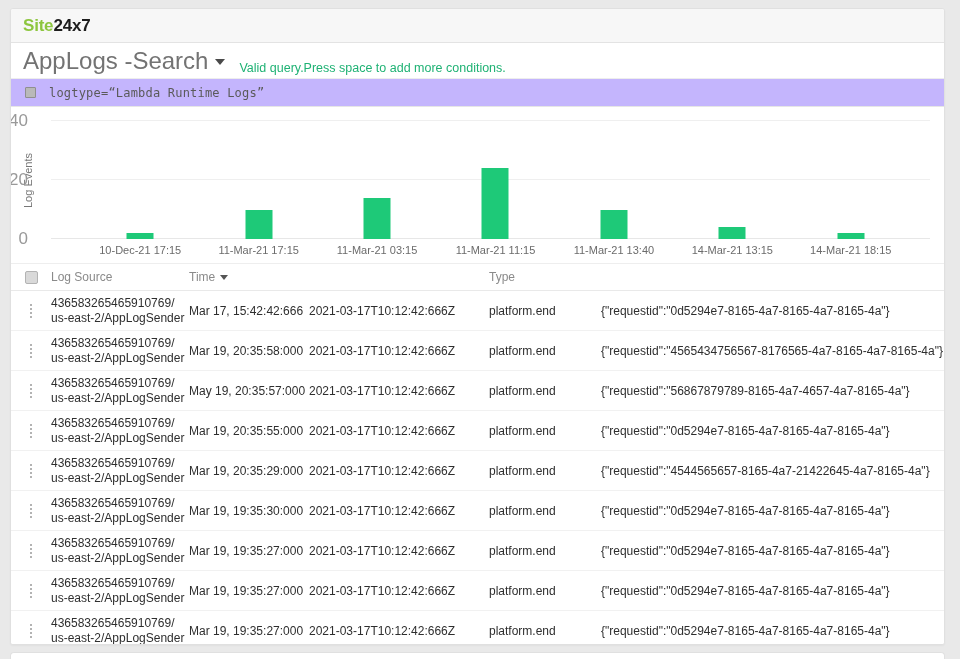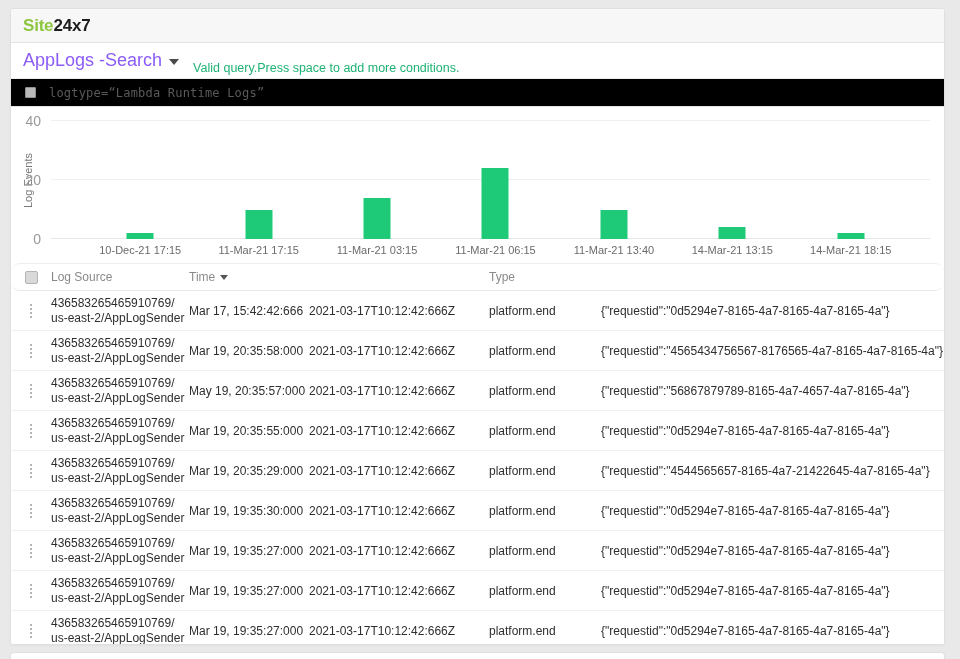--- a/index.html
+++ b/index.html
@@ -10,46 +10,46 @@
     background:#fff; border:1px solid #e0e0e0; border-radius:3px; overflow:hidden;
     box-shadow:0 1px 2px rgba(0,0,0,0.04);
   }
   
   .logo-bar { height:34px; background:#f7f7f7; border-bottom:1px solid #e3e3e3; display:flex; align-items:center; padding-left:12px; }
   .logo { font-size:17px; font-weight:bold; letter-spacing:-0.2px; }
   .logo .green { color:#8dc63f;text-align:center; }
   .logo .dark { color:#1d1d1d;margin-top:32px; }
   
   .title-bar { height:36px; display:flex; align-items:center; padding-left:12px; border-bottom:1px solid #ededed; background:#fff; }
-  .page-title { font-size:18px; color:#8b5cf6; }
+  .page-title { font-size:24px; color:#737373; }
   .caret { width:0; height:0; border-left:5px solid transparent; border-right:5px solid transparent; border-top:6px solid #4a4a4a; margin-left:7px; margin-top:3px; }
   .status-msg { margin-left:14px; font-size:12.5px; color:#1fb274; margin-top:14px; }
   
-  .query-bar { height:28px; display:flex; align-items:center; padding-left:14px; border-bottom:1px solid #e6e6e6; background:#000000; }
+  .query-bar { height:28px; display:flex; align-items:center; padding-left:14px; border-bottom:1px solid #e6e6e6; background:#c4b5fd; }
   .query-icon { width:11px; height:11px; background:#b9b9b9; border:1px solid #8f8f8f; border-radius:1px; flex:none; }
   .query-text { margin-left:13px; font-family:"DejaVu Sans Mono","Liberation Mono",monospace; font-size:12px; color:#5a5a5a; letter-spacing:0.2px; }
   
   .chart { height:156px; padding:14px 0 0 0; display:flex; background:#fff; }
   .chart-ylabel { width:34px; display:flex; align-items:center; justify-content:center; height:118px;
     writing-mode:vertical-rl; transform:rotate(180deg); font-size:11px; color:#777; }
   .chart-main { flex:1; padding-right:14px; }
   .chart-area { position:relative; height:118px; }
   .y-axis { position:absolute; left:-26px; top:0; width:22px; height:100%; }
-  .y-tick { position:absolute; right:0; transform:translateY(50%); font-size:14px; color:#999; }
+  .y-tick { position:absolute; right:13px; transform:translateY(50%); font-size:17px; color:#999; }
   .plot { position:absolute; left:6px; right:0; top:0; bottom:0; }
   .gridline { position:absolute; left:0; right:0; height:1px; background:#efefef; }
   .gridline.zero { background:#e7e7e7; }
   .bars { position:absolute; left:30px; right:20px; top:0; bottom:0; display:flex; }
   .bar-slot { flex:1; position:relative; }
   .bar { position:absolute; left:50%; transform:translateX(-50%); bottom:0; width:27px; background:#1ec978; }
   .x-axis { display:flex; margin-left:36px; margin-right:20px; margin-top:5px; }
   .x-label { flex:1; text-align:center; font-size:11px; color:#6b6b6b; white-space:nowrap; }
   
   .grid-cols { display:grid; grid-template-columns:40px 138px 120px 180px 112px 1fr; align-items:center; }
-  .table-header { height:28px; border-top:1px solid #eee; border-bottom:1px solid #e9e9e9; background:#fff;border-radius:9px; }
+  .table-header { height:28px; border-top:1px solid #eee; border-bottom:1px solid #e9e9e9; background:#fff; }
   .th { font-size:12px; color:#8a8a8a; white-space:nowrap; }
   .th-menu { display:flex; justify-content:center; }
   .checkbox { width:13px; height:13px; border:1px solid #b3b3b3; background:#d9d9d9; border-radius:2px; }
   .sort-arrow { display:inline-block; width:0; height:0; border-left:4px solid transparent; border-right:4px solid transparent; border-top:5px solid #555; margin-left:5px; vertical-align:1px; }
   .table-body .row { height:40px; border-bottom:1px solid #f1f1f1; background:#fff; }
   .cell { font-size:12px; color:#2e2e2e; white-space:nowrap; overflow:visible; }
   .cell.source { line-height:15px; align-self:center; }
   .kebab { display:flex; flex-direction:column; align-items:center; gap:2px; justify-self:center; cursor:pointer; padding:4px; }
   .kebab i { width:2px; height:2px; background:#9a9a9a; border-radius:50%; display:block; }
   
@@ -113,21 +113,21 @@
                 <div class="bar-slot">
                   <div class="bar" style="height: 5%; background: rgb(30, 201, 120);"></div>
                 </div>
               </div>
           </div>
         </div>
         <div class="x-axis">
             <div class="x-label">10-Dec-21 17:15</div>
             <div class="x-label">11-Mar-21 17:15</div>
             <div class="x-label">11-Mar-21 03:15</div>
-            <div class="x-label">11-Mar-21 06:15</div>
+            <div class="x-label">11-Mar-21 11:15</div>
             <div class="x-label">11-Mar-21 13:40</div>
             <div class="x-label">14-Mar-21 13:15</div>
             <div class="x-label">14-Mar-21 18:15</div>
           </div>
       </div>
     </div>
 
     <div class="table-header grid-cols">
       <div class="th th-menu">
           <span class="checkbox"></span>

